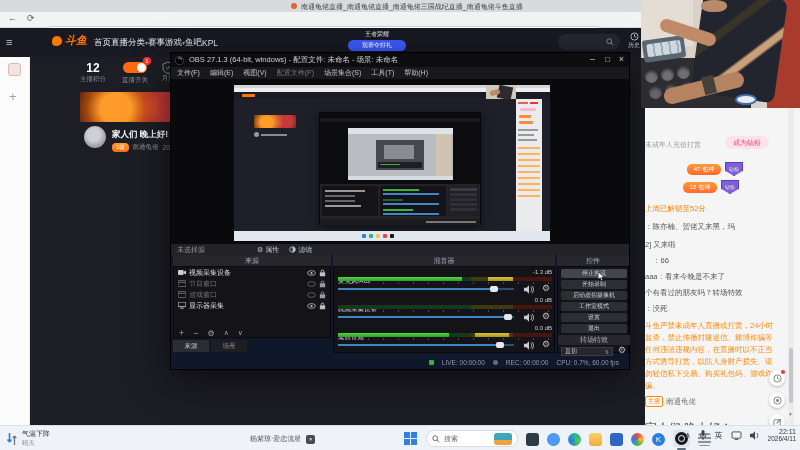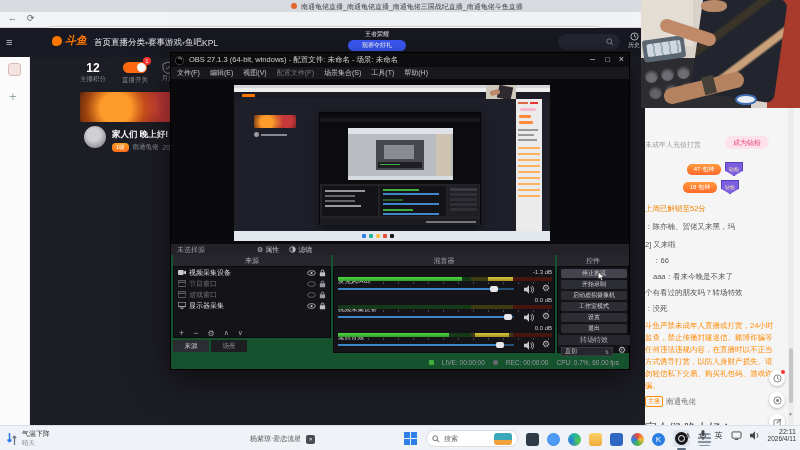--- a/index.html
+++ b/index.html
@@ -13,21 +13,21 @@
   .urlrow{left:0;top:12px;width:800px;height:16px;background:#f1f3f4;border-bottom:1px solid #d9d9d9;}
   .urlpill{left:46px;top:14px;width:556px;height:12px;background:#fff;border:1px solid #d0d0d0;border-radius:7px;
     font-size:7px;color:#3c4043;display:flex;align-items:center;padding:0 6px;gap:4px;}
   
   .dnav{left:0;top:28px;width:800px;height:29px;background:#191923;}
   .dnav .item{color:#e8e8ee;font-size:8.5px;}
   .whitebar{left:0;top:57px;width:30px;height:368px;background:#fbfbfb;border-right:1px solid #ececec;}
   .pagebg{left:30px;top:57px;width:770px;height:368px;background:#1d1d25;}
   .graysub{color:#8a8a92;font-size:6.5px;}
   
-  .obs{left:170px;top:52px;width:460px;height:318px;background:#14532d;border:1px solid #000;
+  .obs{left:170px;top:52px;width:460px;height:318px;background:#0f172a;border:1px solid #000;
     box-shadow:0 10px 34px rgba(0,0,0,.6);}
   .obs-title{left:0;top:0;width:458px;height:14px;background:#0d0d10;color:#cfcfcf;font-size:7.5px;}
   .obs-menu{left:0;top:14px;width:458px;height:12px;background:#18181d;color:#c2c2c8;font-size:7px;}
   .obs-preview{left:0;top:26px;width:458px;height:164px;background:#0a0a0d;}
   .panel-h{background:#26262c;color:#aab;font-size:7px;display:flex;align-items:center;justify-content:center;}
   .panel-b{background:#141418;border:1px solid #0a0a0c;}
   .ctl-btn{background:#2d2d34;border-radius:2px;color:#d2d2d8;font-size:6px;display:flex;align-items:center;justify-content:center;}
   .srcrow{display:flex;align-items:center;gap:3px;font-size:7px;padding:0 4px;height:11px;}
   .meter-base{height:4px;background:linear-gradient(90deg,#16391a 0 62%,#3e3a12 62% 82%,#471410 82% 100%);}
   .ticks{height:2px;background:repeating-linear-gradient(90deg,#4a4a52 0 1px,transparent 1px 15px);}
@@ -458,21 +458,21 @@
           <span>包神</span>
       </div>
       <div class="shield">钻粉</div>
     </div>
 
     <div class="abs nowrap" style="left:0;top:96px;width:130px;font-size:7.5px;color:#f08300;">上周已解锁至52分</div>
 
     <div class="abs msg" style="left:0;top:114px;">：陈亦楠、贺佬又来黑，玛</div>
     <div class="abs msg" style="left:0;top:132px;">2] 又来啦</div>
     <div class="abs msg" style="left:8px;top:148px;">：66</div>
-    <div class="abs msg" style="left:0;top:164px;padding-left:8px;">aaa：看来今晚是不来了</div>
+    <div class="abs msg" style="left:0;top:164px;">aaa：看来今晚是不来了</div>
     <div class="abs msg" style="left:0;top:180px;">个有看过的朋友吗？转场特效</div>
     <div class="abs msg" style="left:0;top:196px;">：没死</div>
 
     <div class="abs" style="left:0;top:212px;width:132px;font-size:7.5px;line-height:12px;color:#ff8a00;">斗鱼严禁未成年人直播或打赏，24小时监查，禁止传播封建迷信、赌博诈骗等任何违法违规内容，在直播时以不正当方式诱导打赏，以防人身财产损失。请勿轻信私下交易、购买礼包码、游戏诈骗。</div>
 
     <div class="abs flex" style="left:0;top:288px;gap:3px;">
       <span style="border:1px solid #ff8a00;color:#ff8a00;font-size:6px;border-radius:2px;padding:0 2px;">主播</span>
       <span style="font-size:7.5px;color:#777;">南通龟佬</span>
     </div>
     <div class="abs" style="left:0;top:312px;font-size:12px;color:#333;text-align:right;">家人们 晚上好！</div>

